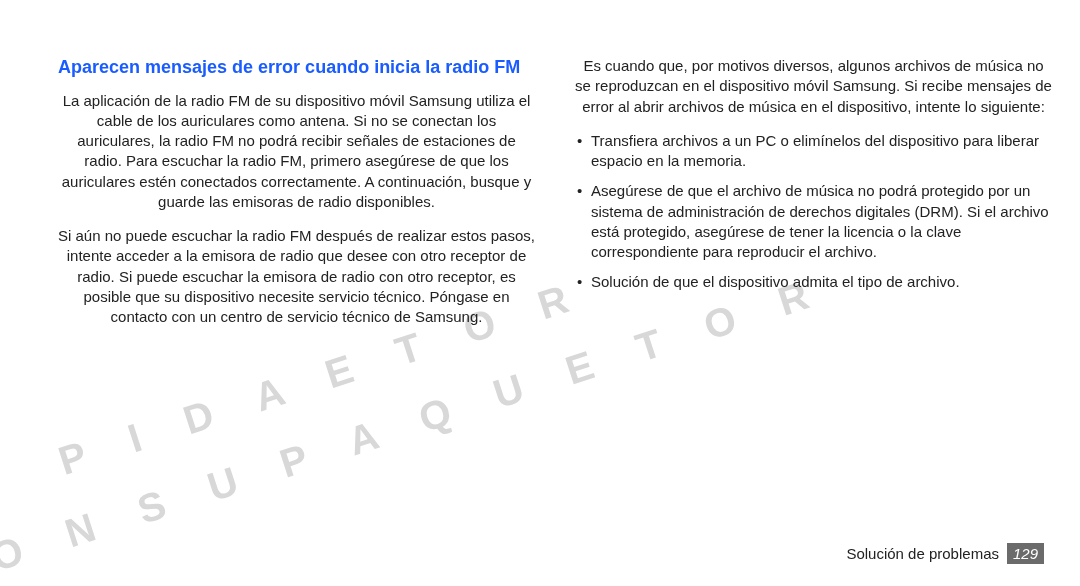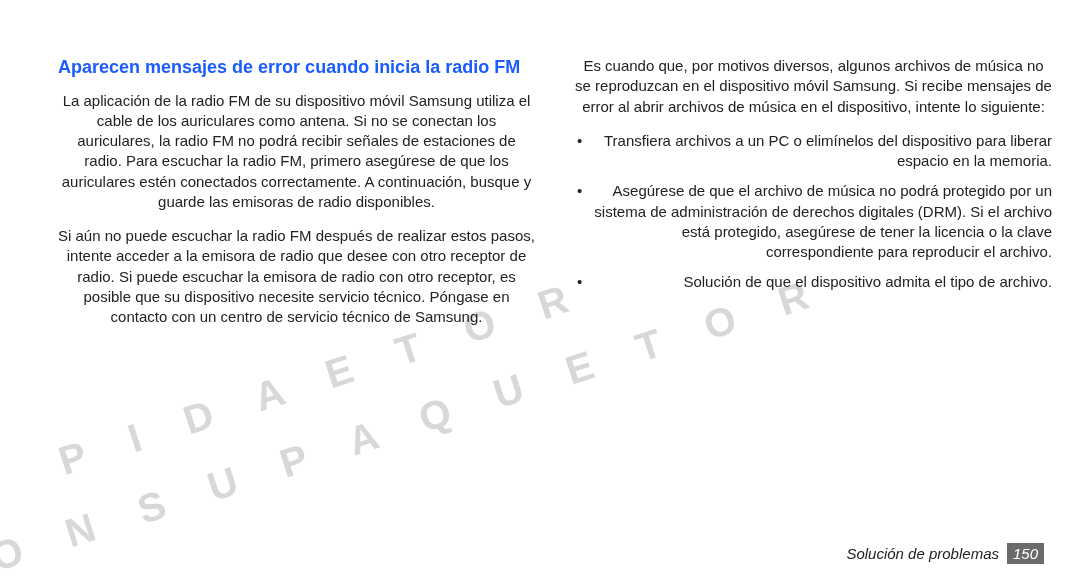--- a/index.html
+++ b/index.html
@@ -54,21 +54,20 @@
     .para {
       color: #222;
       font-size: 15px;
       line-height: 1.35;
       margin-bottom: 14px;
       text-align: center;
     }
     .bullet-list {
       list-style: none;
       padding: 0;
-      text-align: right;
     }
     .bullet-item {
       position: relative;
       padding-left: 16px;
       color: #222;
       font-size: 15px;
       line-height: 1.35;
       margin-bottom: 10px;
     }
     .bullet-item::before {
@@ -81,21 +80,20 @@
     .footer {
       position: absolute;
       bottom: 22px;
       right: 36px;
       display: flex;
       align-items: center;
       gap: 8px;
       z-index: 1;
     }
     .footer-label {
-      font-style: italic;
       color: #222;
       font-size: 15px;
     }
     .page-num {
       background: #6b6b6b;
       color: #fff;
       font-style: italic;
       font-size: 15px;
       padding: 2px 6px;
     }
@@ -119,14 +117,14 @@
     <ul class="bullet-list">
       <li class="bullet-item">Transfiera archivos a un PC o elimínelos del dispositivo para liberar espacio en la memoria.</li>
       <li class="bullet-item">Asegúrese de que el archivo de música no podrá protegido por un sistema de administración de derechos digitales (DRM). Si el archivo está protegido, asegúrese de tener la licencia o la clave correspondiente para reproducir el archivo.</li>
       <li class="bullet-item">Solución de que el dispositivo admita el tipo de archivo.</li>
     </ul>
   </div>
 </div>
 
 <div class="footer">
   <span class="footer-label">Solución de problemas</span>
-  <span class="page-num">150</span>
+  <span class="page-num">129</span>
 </div>
 
 </body></html>

